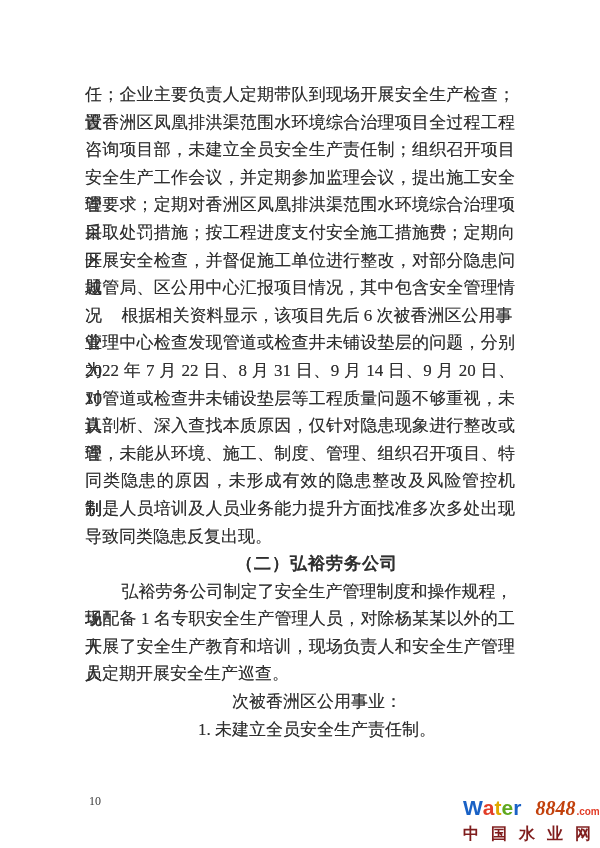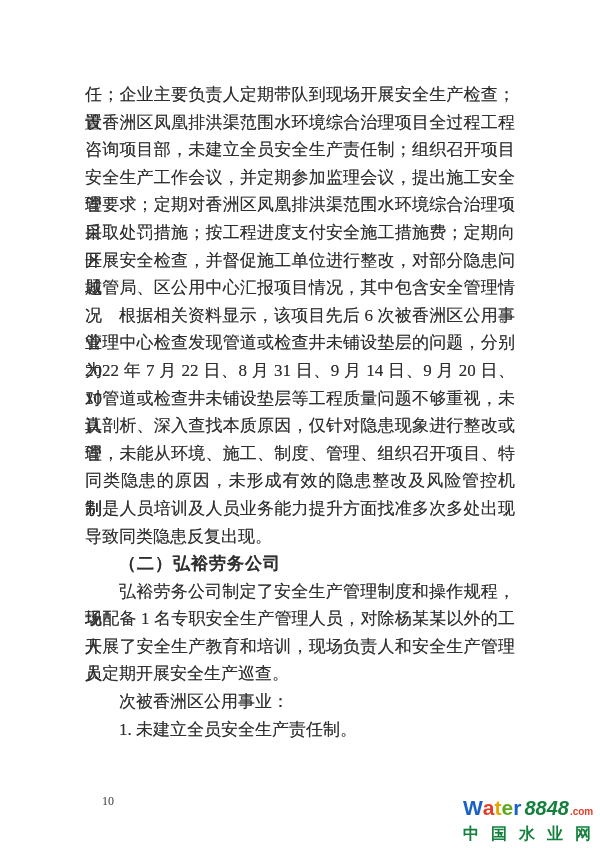--- a/index.html
+++ b/index.html
@@ -24,29 +24,29 @@
     height: 27.6px;
     white-space: nowrap;
     text-align: left;
   }
   .line.fill {
     white-space: normal;
     text-align: justify;
     text-align-last: justify;
     text-justify: inter-ideograph;
   }
-  .line.indent { text-indent: 2em; }
+  .line.indent { text-indent: 2em; text-align: center; }
   .line.heading {
     font-weight: 700;
     font-family: "Liberation Sans", "DejaVu Sans", sans-serif;
     letter-spacing: 1px;
   }
   .page-number {
     position: absolute;
-    left: 102px; top: 794px;
+    left: 89px; top: 794px;
     font-size: 12px;
     color: #3a3a3a;
     font-family: "Liberation Serif", "DejaVu Serif", serif;
   }
   .logo {
     position: absolute;
     right: 7px; bottom: 5px;
     width: 130px;
   }
   .logo-top {
@@ -57,37 +57,37 @@
     font-size: 21px;
     line-height: 21px;
     white-space: nowrap;
   }
   .lw { color: #1961c5; }
   .la { color: #e23d28; }
   .lt { color: #e0a800; }
   .le { color: #5fa81e; }
   .lr { color: #1961c5; }
   .l8 {
-    color: #15803d;
-    font-family: Liberation Sans, sans-serif;
+    color: #c2410c;
+    font-family: Liberation Serif, serif;
     font-style: italic;
     font-weight: 600;
     font-size: 20px;
-    margin-left: 3px;
+    margin-left: 14px;
   }
   .lcom {
     color: #e23d28;
     font-size: 10px;
     font-weight: 700;
     margin-left: 1px;
   }
   .logo-sub {
     margin-top: 3px;
     width: 128px;
-    color: #15803d;
+    color: #7f1d1d;
     font-weight: 700;
     font-size: 16px;
     line-height: 18px;
     font-family: "Liberation Sans", "DejaVu Sans", sans-serif;
     text-align: justify;
     text-align-last: justify;
     text-justify: inter-ideograph;
   }
 </style>
 </head>

